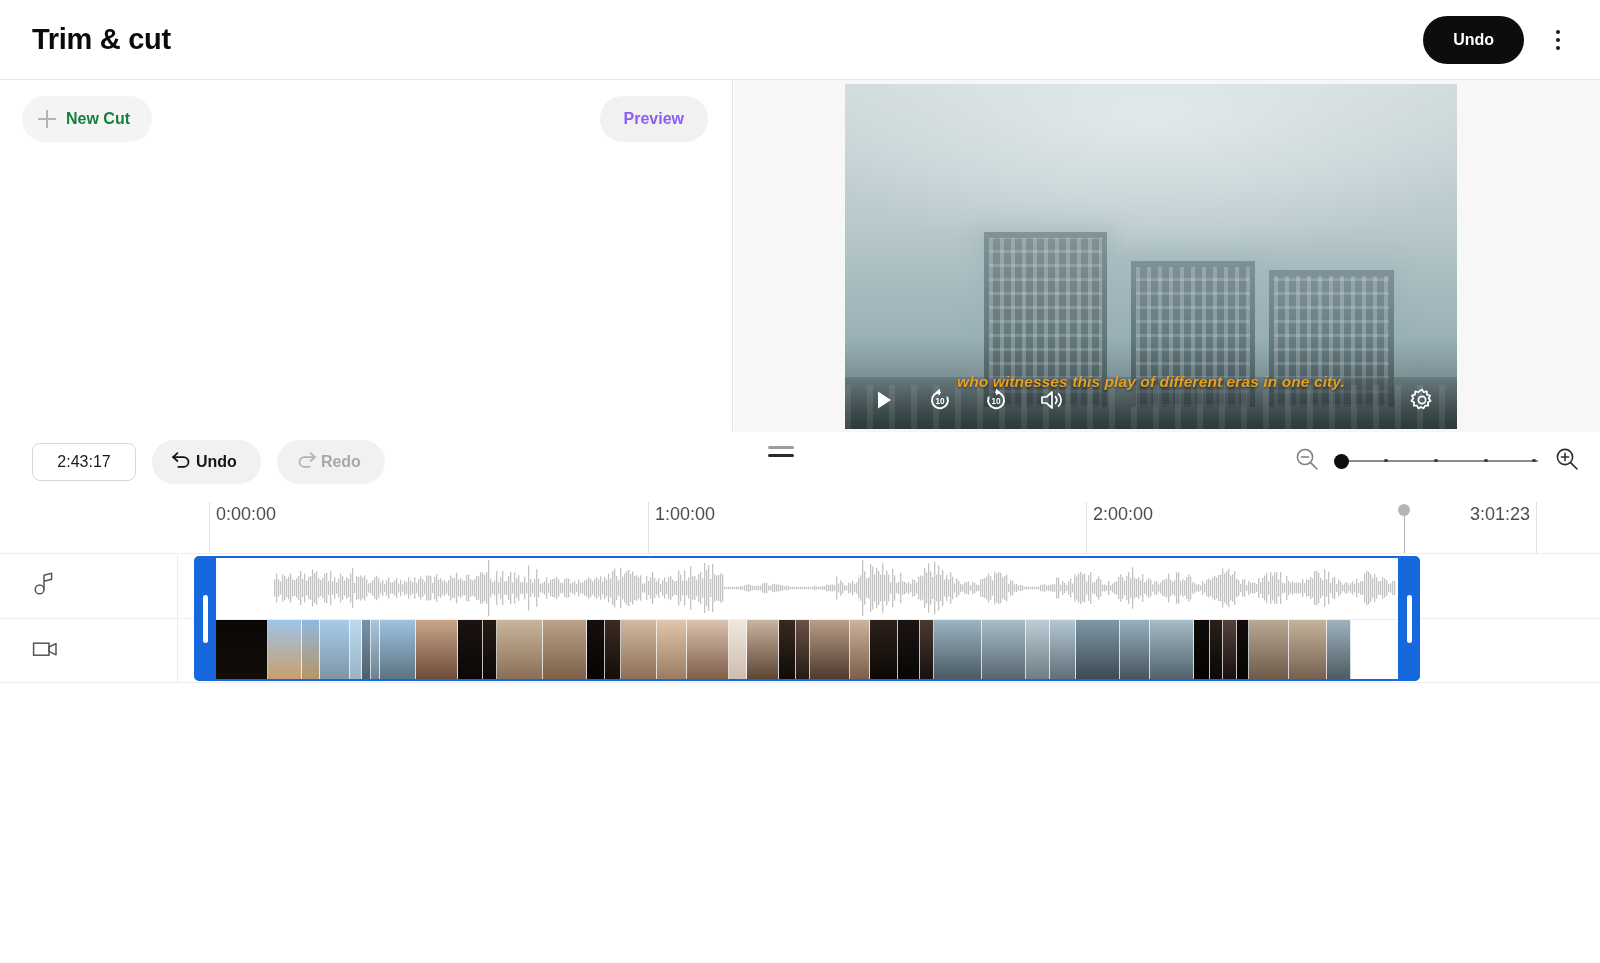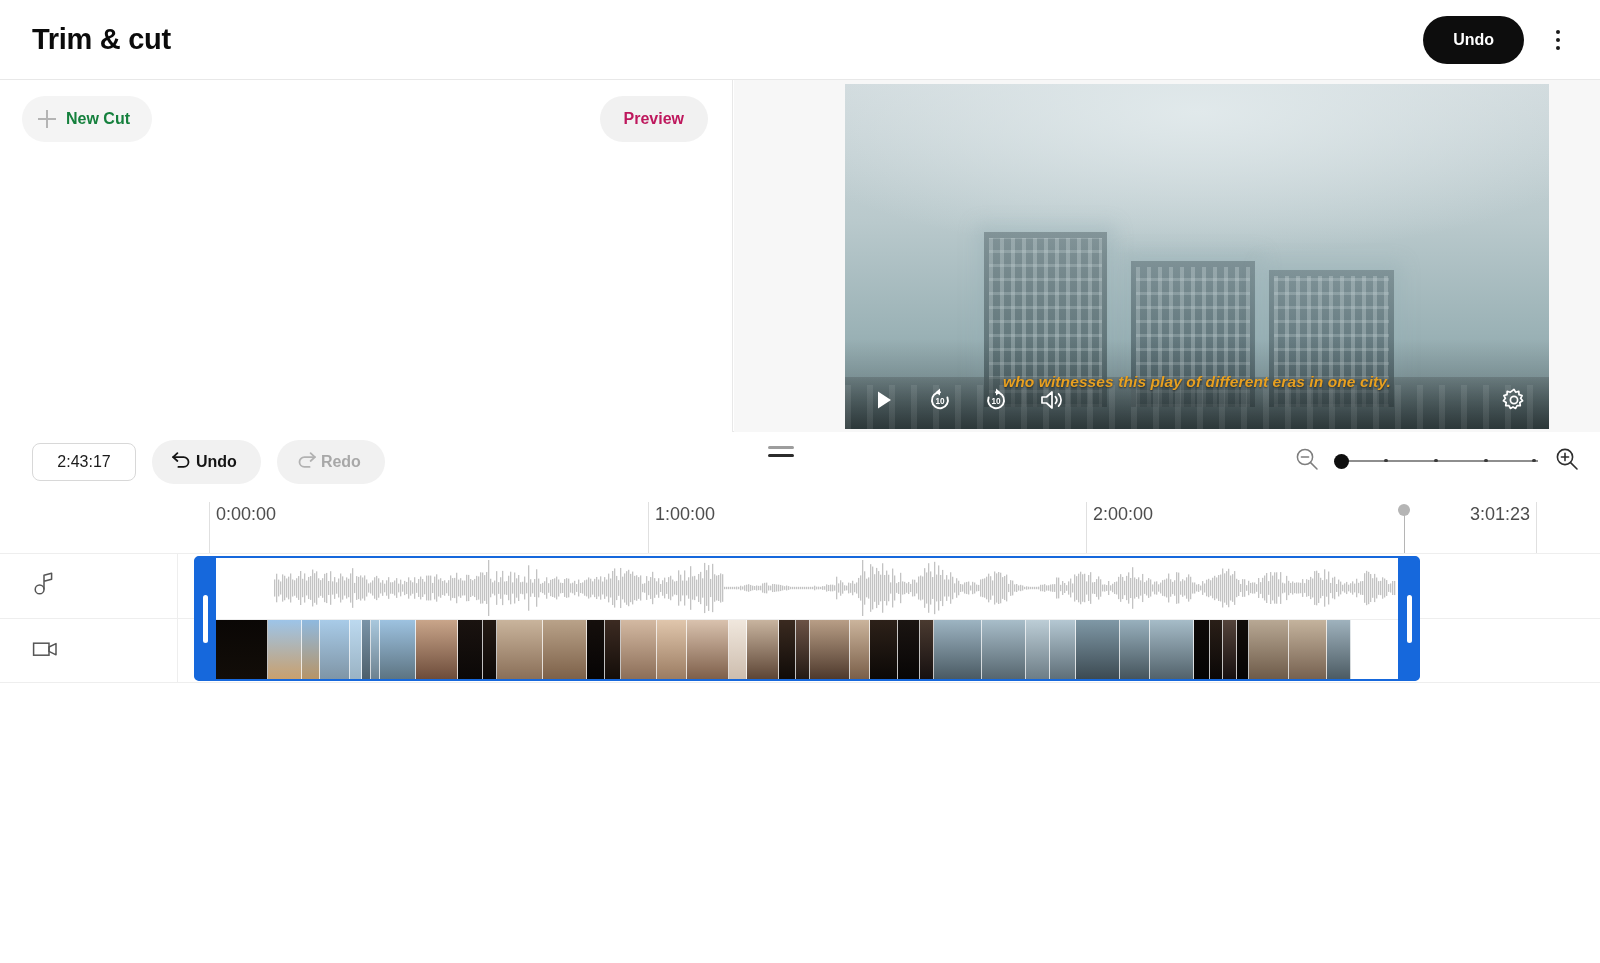--- a/index.html
+++ b/index.html
@@ -76,34 +76,34 @@
   }
   .plus-glyph {
     position: relative; width: 18px; height: 18px; display: inline-block;
   }
   .plus-glyph::before, .plus-glyph::after {
     content: ""; position: absolute; background: #b4b4b4;
   }
   .plus-glyph::before { left: 0; top: 8px; width: 18px; height: 1.6px; }
   .plus-glyph::after { top: 0; left: 8px; height: 18px; width: 1.6px; }
   .btn-preview {
-    background: #f1f1f1; color: #be185d;
+    background: #f1f1f1; color: #8b5cf6;
     height: 46px; padding: 0 24px;
     margin-left: auto;
   }
 
   
   .preview-pane {
     position: absolute; left: 734px; top: 0;
     width: 866px; height: 352px;
     background: #f7f7f7;
   }
   .video-frame {
     position: absolute; left: 111px; top: 4px;
-    width: 704px; height: 345px;
+    width: 612px; height: 345px;
     overflow: hidden;
     background: linear-gradient(175deg,#d6dfe1 0%,#c3d0d3 22%,#a9bcc0 52%,#89a3a7 78%,#7c989d 100%);
   }
   
   .sky-haze {
     position: absolute; inset: 0;
     background:
       radial-gradient(ellipse 90% 60% at 50% 8%, rgba(226,234,236,0.95), rgba(226,234,236,0) 70%),
       linear-gradient(180deg,#cfd9dc 0%, #b9c9cc 40%, #9bb2b6 72%, #7e989d 100%);
   }

